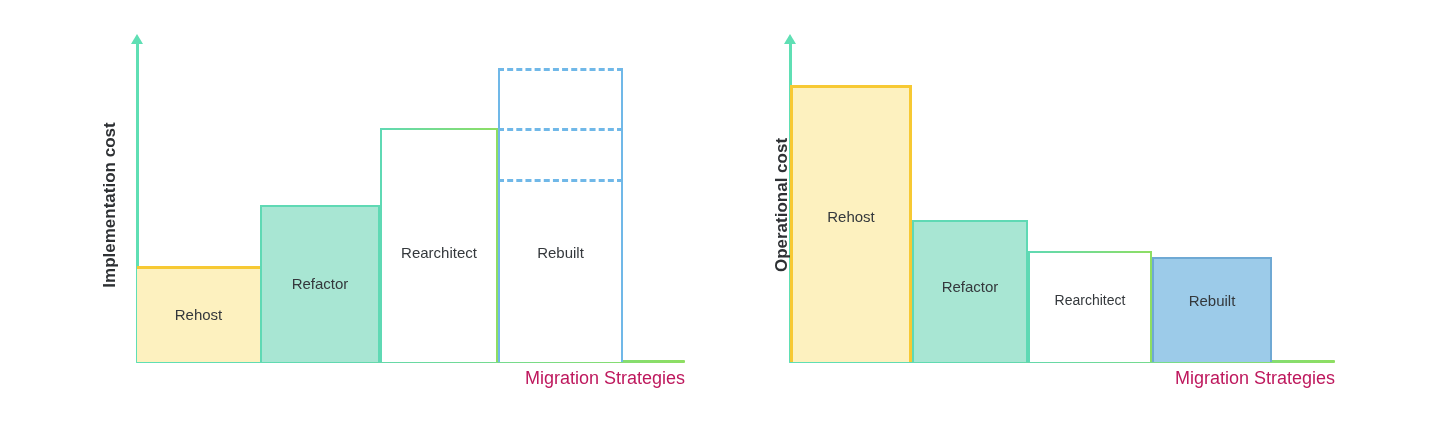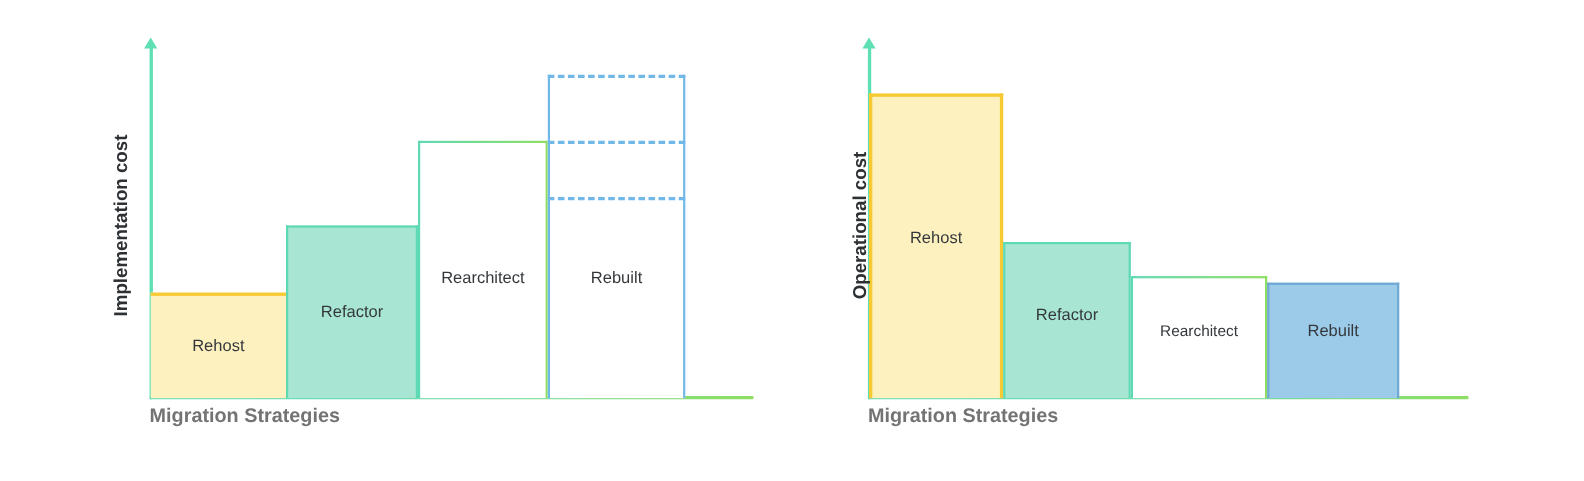--- a/index.html
+++ b/index.html
@@ -128,23 +128,23 @@
     position: absolute;
     transform-origin: center center;
     transform: rotate(-90deg);
     font-weight: bold;
     color: #2e3134;
     white-space: nowrap;
     text-align: center;
   }
   .x-title {
     position: absolute;
-    text-align: left;
-    font-weight: bold;
-    color: #737373;
+    text-align: right;
+    font-weight: normal;
+    color: #be185d;
     white-space: nowrap;
   }
 </style>
 </head>
 <body>
 
 <div class="canvas">
 
   <div class="chart-panel" id="panel-left">
 

